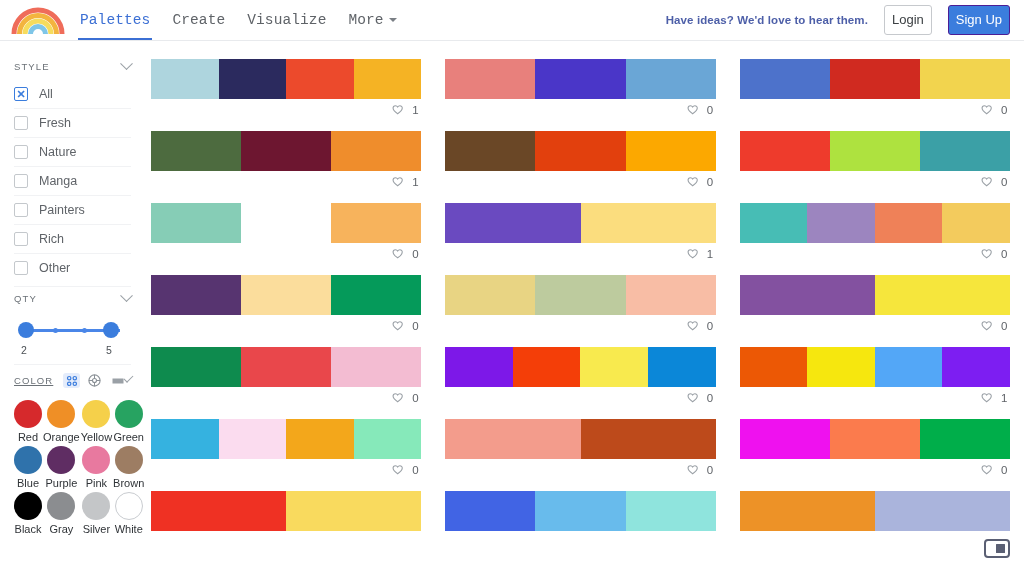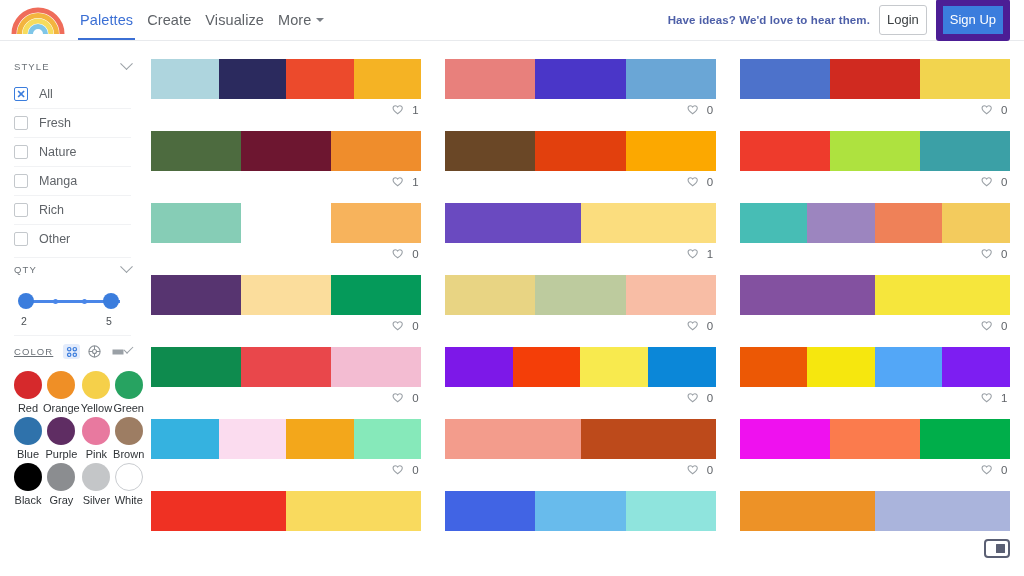--- a/index.html
+++ b/index.html
@@ -23,22 +23,23 @@
   }
   .logo {
     width: 56px; height: 30px;
     margin-right: 14px;
     flex: 0 0 auto;
     display: block;
   }
   .nav {
     display: flex;
     align-items: center;
-    gap: 14px;
+    gap: 22px;
     height: 100%;
+    font-family: Liberation Mono, monospace;
   }
   .nav-item {
     position: relative;
     font-size: 14.5px;
     color: #5f6368;
     letter-spacing: .1px;
     height: 100%;
     display: flex;
     align-items: center;
     cursor: pointer;
@@ -56,21 +57,21 @@
   .caret-down {
     width: 0; height: 0;
     border-left: 4px solid transparent;
     border-right: 4px solid transparent;
     border-top: 4px solid #7a7f85;
   }
   .header-right {
     margin-left: auto;
     display: flex;
     align-items: center;
-    gap: 9px;
+    gap: 16px;
   }
   .ideas-text {
     font-size: 11.5px;
     color: #4d5fa8;
     font-weight: 700;
     letter-spacing: .1px;
     white-space: nowrap;
   }
   .btn {
     font-size: 13px;
@@ -80,21 +81,21 @@
     white-space: nowrap;
     line-height: 1.35;
   }
   .btn-login {
     background: #fff;
     border: 1px solid #c6c9cd;
     color: #3c4043;
   }
   .btn-signup {
     background: #3b7ddd;
-    border: 7px solid #4c1d95;
+    border: 1px solid #4c1d95;
     color: #fff;
   }
 
   
   .body-wrap {
     display: flex;
     height: 535px;
   }
 
   
@@ -354,20 +355,24 @@
         <div class="filter-row">
           <span class="cbox"></span>
           <span class="filter-label">Nature</span>
         </div>
         <div class="filter-row">
           <span class="cbox"></span>
           <span class="filter-label">Manga</span>
         </div>
         <div class="filter-row">
           <span class="cbox"></span>
+          <span class="filter-label">Painters</span>
+        </div>
+        <div class="filter-row">
+          <span class="cbox"></span>
           <span class="filter-label">Rich</span>
         </div>
         <div class="filter-row">
           <span class="cbox"></span>
           <span class="filter-label">Other</span>
         </div>
       </div>
 
     <div class="section-head qty-head">
       <span>QTY</span>

